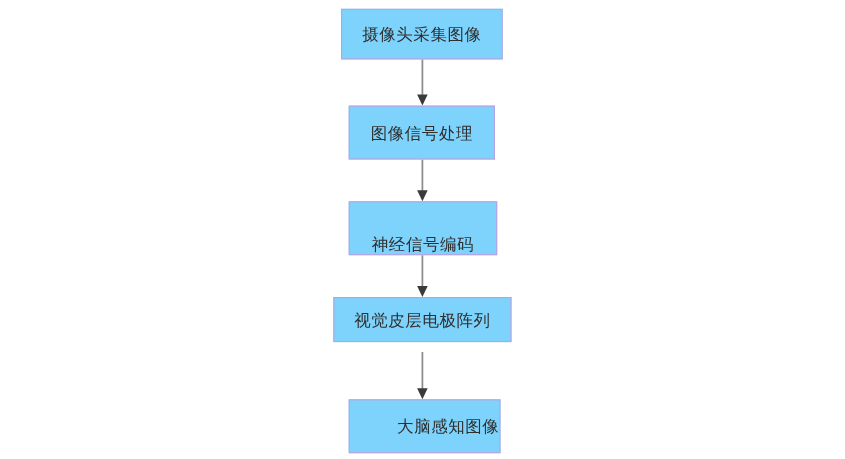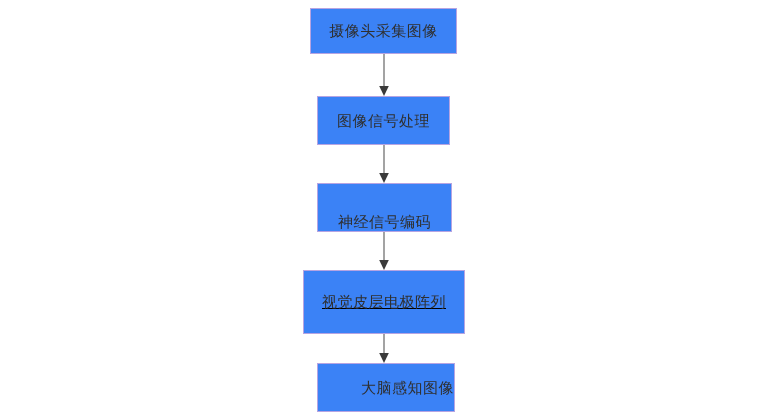--- a/index.html
+++ b/index.html
@@ -18,21 +18,21 @@
   #flow-canvas {
     position: relative;
     width: 768px;
     height: 417px;
     background: #ffffff;
   }
 
   .node {
     position: absolute;
     box-sizing: border-box;
-    background: #3b82f6;
+    background: #7dd3fc;
     border: 1.5px solid #b6a4e2;
     display: flex;
     align-items: center;
     justify-content: center;
     text-align: center;
   }
 
   .node-label {
     font-size: 15px;
     line-height: 1.2;
@@ -40,21 +40,21 @@
     font-weight: 400;
     letter-spacing: 0.5px;
     white-space: nowrap;
     font-family: "DejaVu Sans", "Liberation Sans", sans-serif;
   }
 
   
   .node-1 { left: 310px; top: 8px;   width: 147px; height: 46px; }
   .node-2 { left: 317px; top: 96px;  width: 133px; height: 49px; }
   .node-3 { left: 317px; top: 183px; width: 135px; height: 49px; align-items: flex-end; }
-  .node-4 { left: 303px; top: 270px; width: 162px; height: 64px; text-decoration: underline; }
+  .node-4 { left: 303px; top: 270px; width: 162px; height: 41px; }
   .node-5 { left: 317px; top: 363px; width: 138px; height: 49px; justify-content: flex-end; }
 
   
   .connector {
     position: absolute;
     left: 0;
     top: 0;
     width: 768px;
     height: 417px;
     pointer-events: none;

